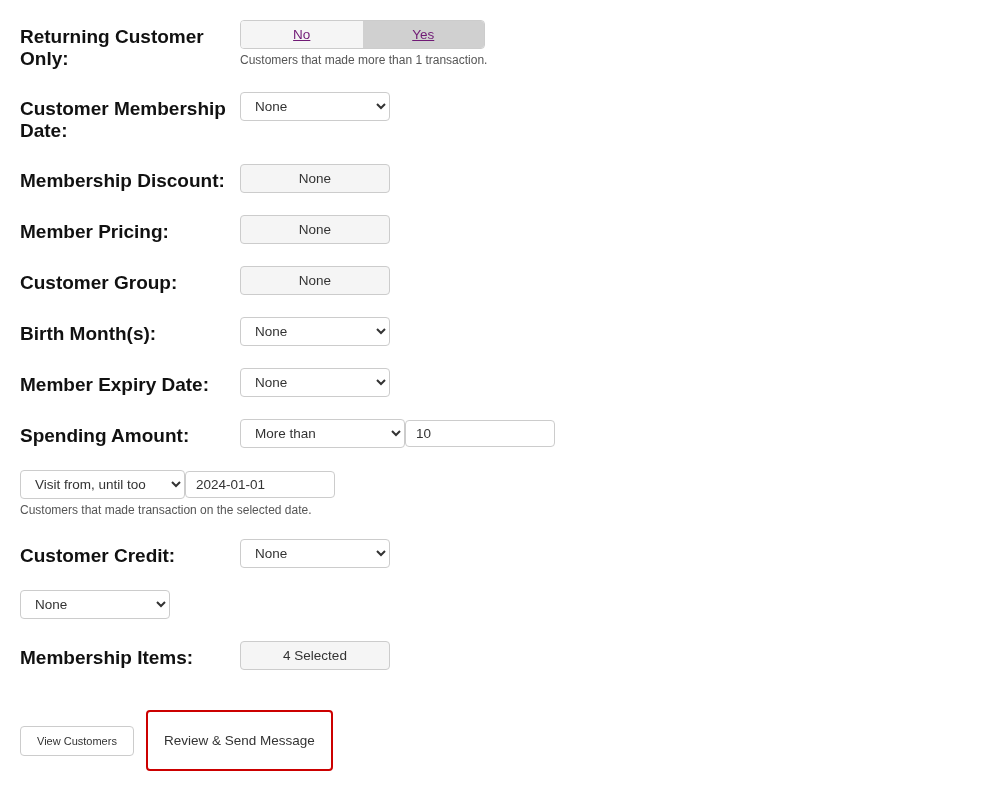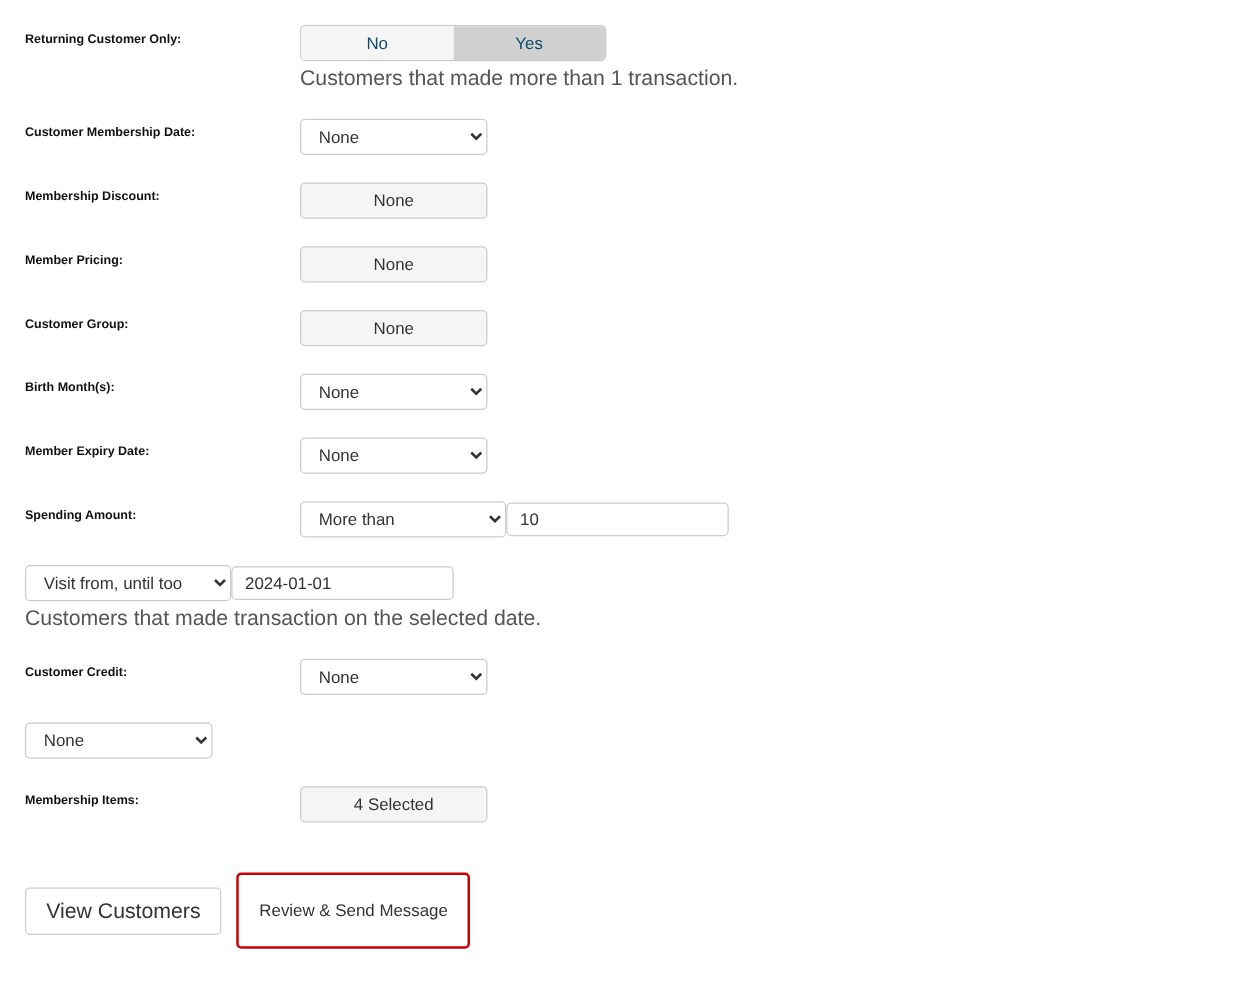--- a/index.html
+++ b/index.html
@@ -23,51 +23,52 @@
       align-items: flex-start;
       margin-bottom: 18px;
       padding-top: 4px;
     }
 
     .form-label {
       font-weight: bold;
       width: 220px;
       min-width: 220px;
       padding-top: 6px;
-      font-size: 10px;
+      font-size: 19px;
     }
 
     .form-control {
       display: flex;
       flex-direction: column;
     }
 
     .form-hint {
-      font-size: 17px;
+      font-size: 12px;
       color: #555;
       margin-top: 4px;
     }
 
     
     .toggle-group {
       display: flex;
       border: 1px solid #ccc;
       border-radius: 4px;
       overflow: hidden;
       width: 245px;
     }
 
     .toggle-btn {
       flex: 1;
       padding: 6px 0;
       border: none;
       background: #f5f5f5;
       cursor: pointer;
       font-size: 13.5px;
-      color: #0c4a6e;
+      color: #701a75;
+      text-decoration: underline;
     }
 
     .toggle-btn.active {
       background: #d0d0d0;
       font-weight: 500;
     }
 
     
     select {
       padding: 5px 10px;
@@ -105,38 +106,38 @@
       gap: 0;
     }
 
     
     input[type="text"] {
       padding: 5px 10px;
       border: 1px solid #ccc;
       border-radius: 4px;
       font-size: 13.5px;
       color: #333;
-      width: 178px;
+      width: 150px;
     }
 
     
     .action-bar {
       display: flex;
       align-items: center;
       gap: 12px;
       margin-top: 30px;
       padding-top: 10px;
     }
 
     .btn-view-customers {
       padding: 8px 16px;
       border: 1px solid #ccc;
       border-radius: 4px;
       background: #fff;
-      font-size: 17px;
+      font-size: 11px;
       color: #333;
       cursor: pointer;
     }
 
     .btn-review {
       padding: 21px 16px;
       border: 2px solid #cc0000;
       border-radius: 4px;
       background: #fff;
       font-size: 13.5px;

